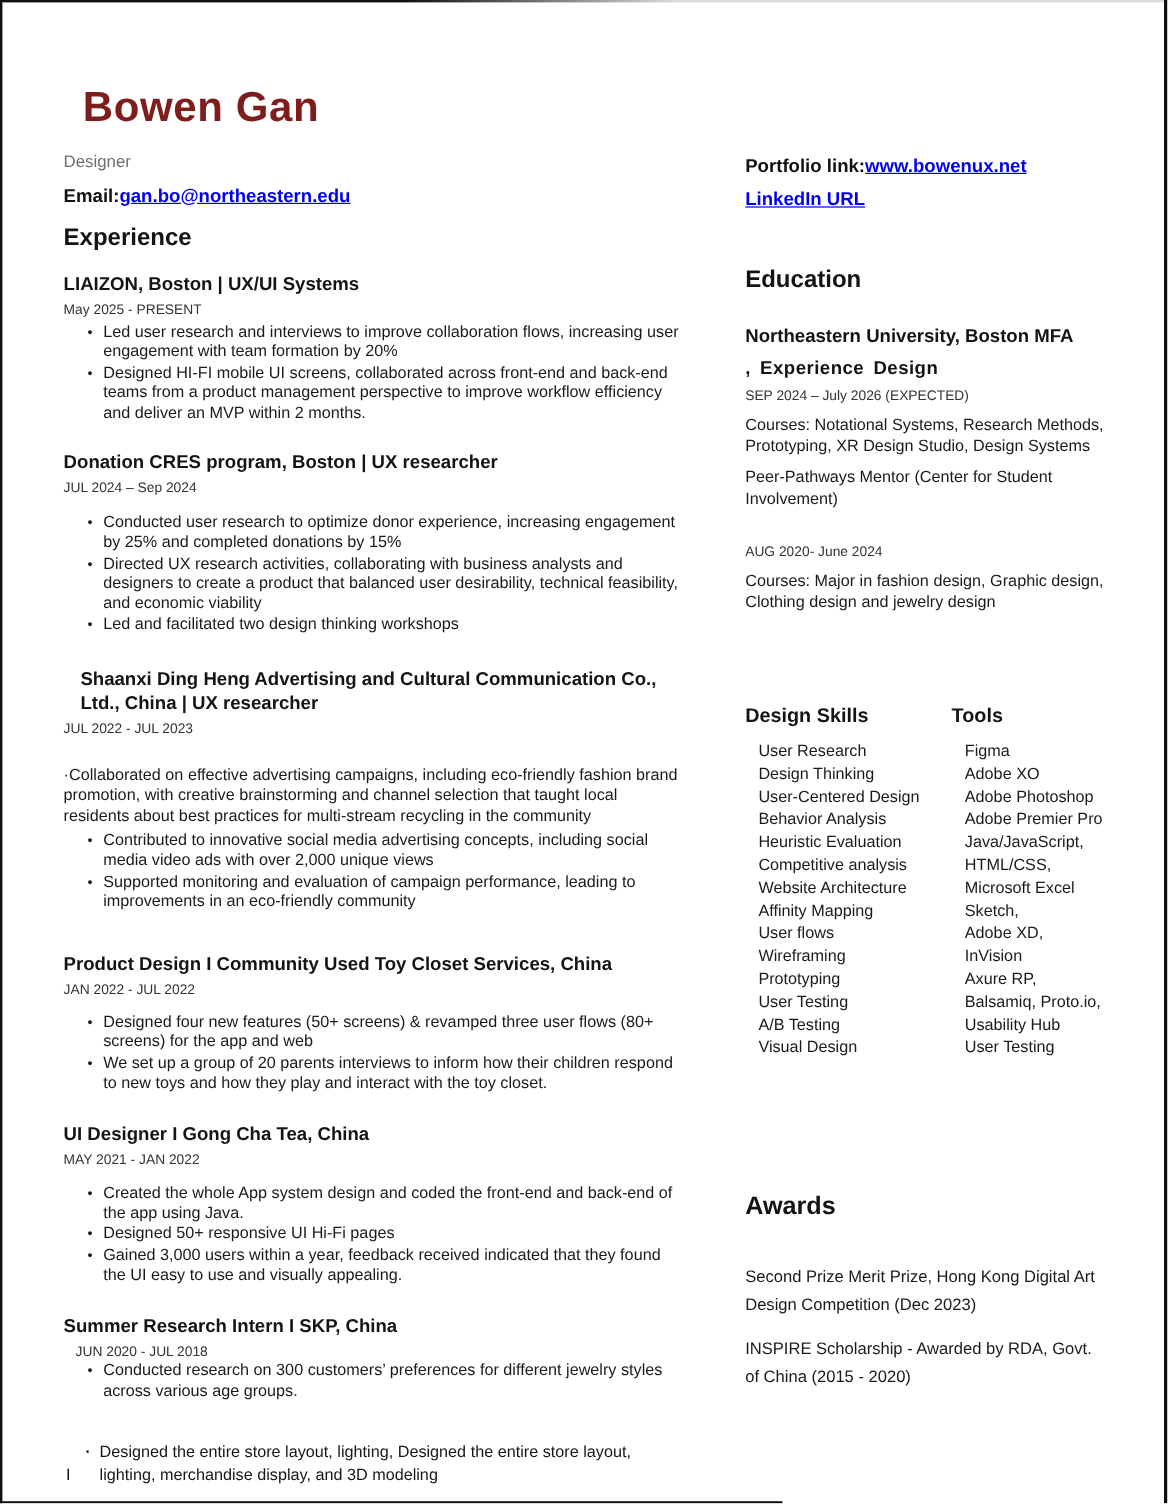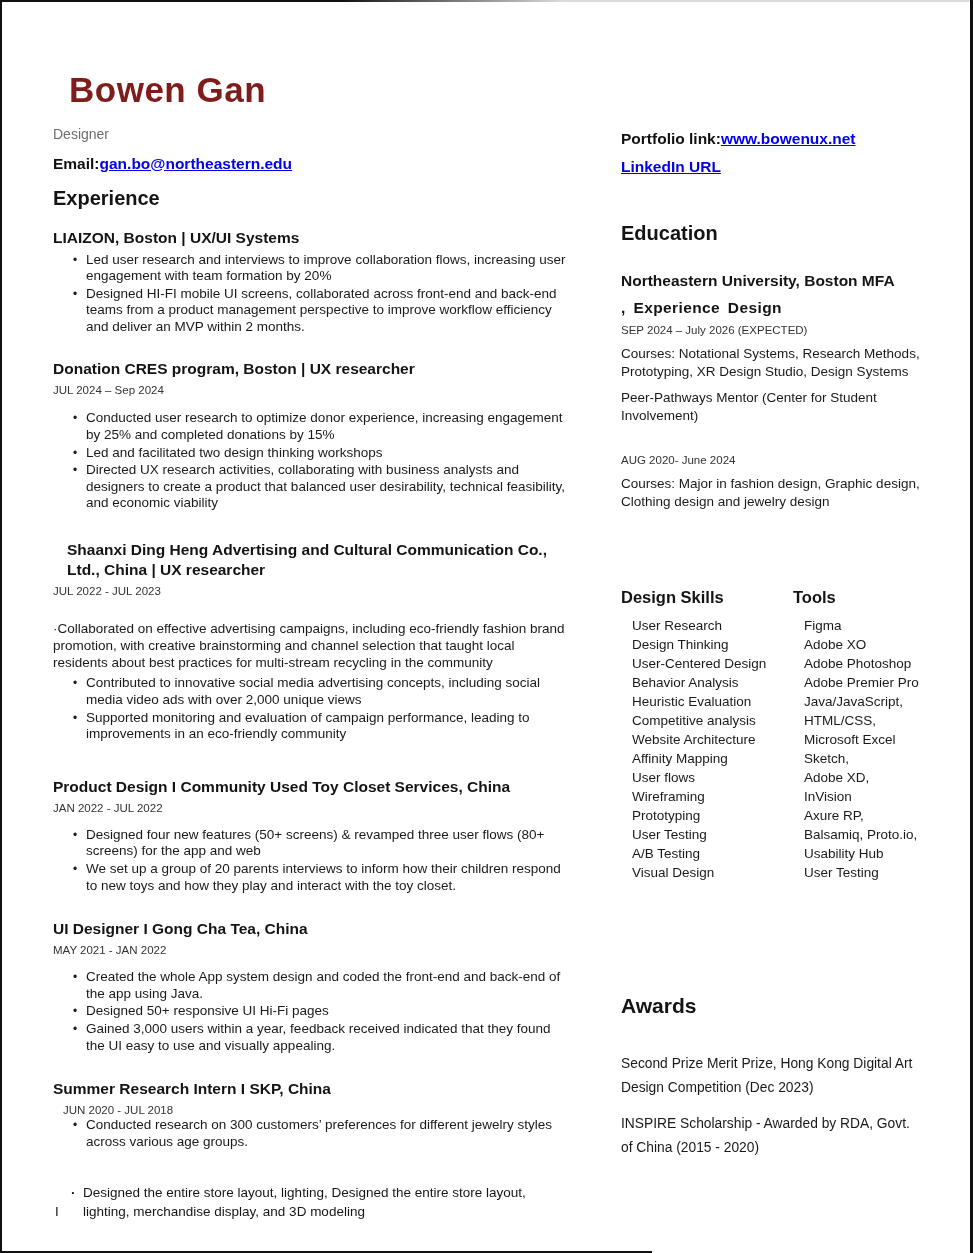--- a/index.html
+++ b/index.html
@@ -76,33 +76,34 @@
     <div class="role">Designer</div>
 
     <div class="contact-line">
       <span>Email:</span><a class="link">gan.bo@northeastern.edu</a>
     </div>
 
     <h2 class="sec">Experience</h2>
 
     <div class="job job1">
       <div class="jtitle">LIAIZON,  Boston | UX/UI Systems</div>
+      <div class="jdate">May 2025 - PRESENT</div>
       <ul class="bullets">
         <li>Led  user research and interviews to improve collaboration flows, increasing user engagement with team formation by 20%</li>
         <li>Designed HI-FI mobile UI screens, collaborated across front-end and back-end teams from a product management perspective to improve workflow efficiency and deliver an MVP within 2 months.</li>
       </ul>
     </div>
 
     <div class="job job2">
       <div class="jtitle">Donation CRES program,  Boston | UX researcher</div>
       <div class="jdate">JUL 2024 – Sep 2024</div>
       <ul class="bullets">
         <li>Conducted user research to optimize donor experience, increasing engagement by 25% and completed donations by 15%</li>
+        <li>Directed UX research activities, collaborating with business analysts and designers to create a product that balanced user desirability, technical feasibility, and economic viability</li>
         <li>Led and facilitated two design thinking workshops</li>
-        <li>Directed UX research activities, collaborating with business analysts and designers to create a product that balanced user desirability, technical feasibility, and economic viability</li>
       </ul>
     </div>
 
     <div class="job job3">
       <div class="jtitle">
         <span>Shaanxi Ding Heng Advertising and Cultural Communication Co.,</span><br>
         <span>Ltd., China | UX researcher</span>
       </div>
       <div class="jdate">JUL 2022 - JUL 2023</div>
       <div class="intro">·Collaborated on effective advertising campaigns, including eco-friendly fashion brand promotion, with creative brainstorming and channel selection that taught local residents about best practices for multi-stream recycling in the community</div>

